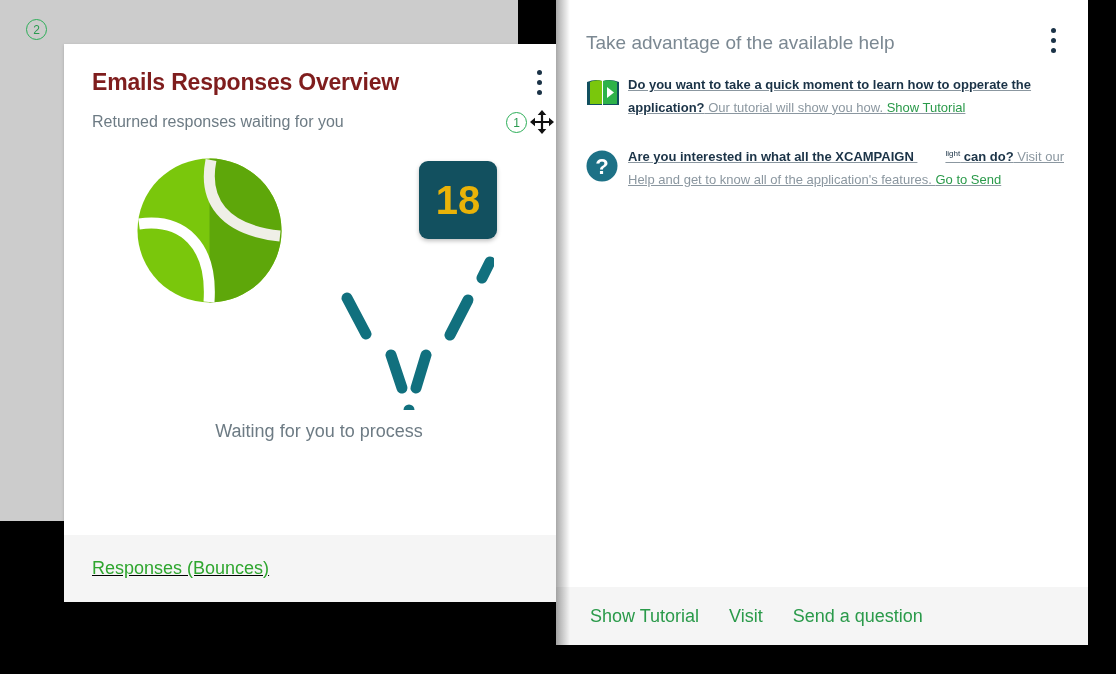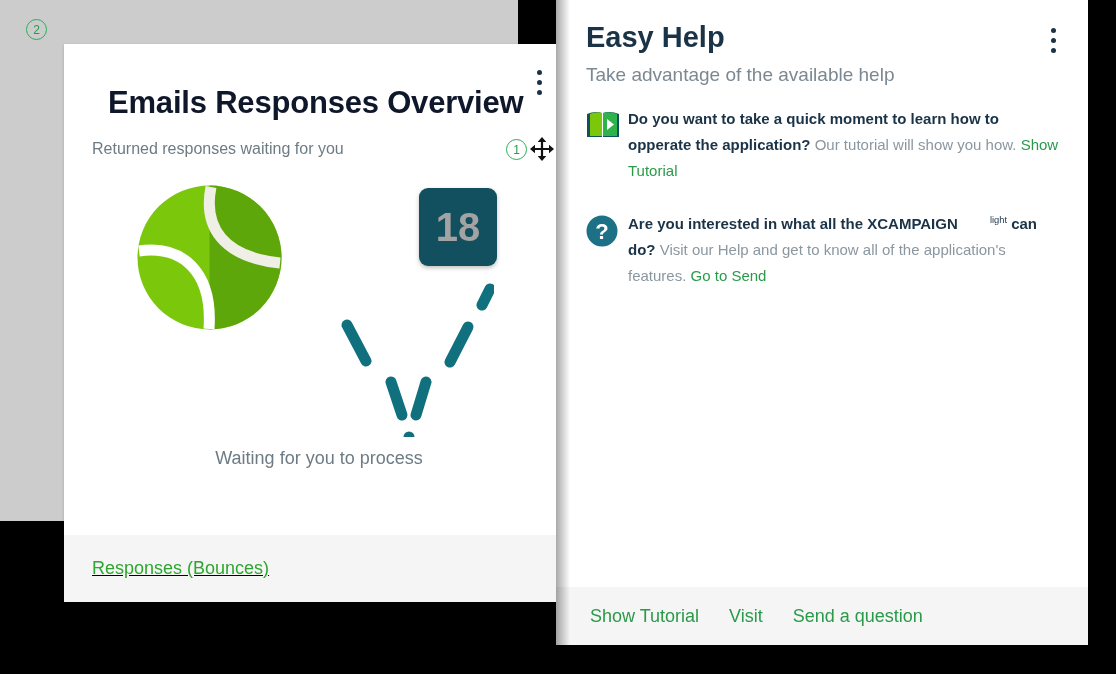--- a/index.html
+++ b/index.html
@@ -15,22 +15,22 @@
     background:#cccccc;
   }
   
   #stat-card{
     position:absolute;left:64px;top:44px;width:510px;height:558px;
     background:#ffffff;
     box-shadow:0 1px 3px rgba(0,0,0,.18);
   }
   #stat-card-header{padding:26px 28px 0 28px;position:relative;}
   #stat-card-title{
-    font-size:31px;font-weight:bold;color:#0f172a;letter-spacing:-.2px;
-    margin:16px;line-height:1.1;
+    font-size:23px;font-weight:bold;color:#7f1d1d;letter-spacing:-.2px;
+    margin:0;line-height:1.1;
   }
   #stat-kebab{
     position:absolute;right:24px;top:24px;width:22px;height:28px;
     display:flex;flex-direction:column;align-items:center;justify-content:center;gap:5px;
     cursor:pointer;
   }
   #stat-kebab i, #help-kebab i{
     display:block;width:5px;height:5px;border-radius:50%;background:#1b3347;
   }
   #stat-subrow{
@@ -43,21 +43,21 @@
     font-family:"Liberation Sans",sans-serif;
   }
   #marker-one{position:absolute;left:414px;top:3px;}
   #move-cursor{position:absolute;left:437px;top:0px;}
   #marker-two{position:absolute;left:26px;top:19px;}
   
   #stat-illustration{position:relative;height:300px;}
   #tennis-ball{position:absolute;left:73px;top:23px;width:145px;height:145px;}
   #count-badge{
     position:absolute;left:355px;top:26px;width:78px;height:78px;border-radius:9px;
-    background:#12505f;color:#a3a3a3;font-size:40px;font-weight:bold;
+    background:#12505f;color:#eab308;font-size:40px;font-weight:bold;
     display:flex;align-items:center;justify-content:center;
     box-shadow:0 2px 4px rgba(0,0,0,.25);
   }
   #bounce-path{position:absolute;left:230px;top:105px;}
   #stat-caption{
     text-align:center;font-size:18px;color:#6d7b84;margin-top:-14px;
   }
   #stat-card-footer{
     position:absolute;left:0;bottom:0;width:100%;height:67px;
     background:#f5f5f5;display:flex;align-items:center;text-decoration:underline;
@@ -79,21 +79,21 @@
   #help-title{font-size:29px;font-weight:bold;color:#1b3347;margin:0;line-height:1.1;}
   #help-subtitle{font-size:19px;color:#7b8892;margin-top:10px;}
   #help-kebab{
     position:absolute;right:24px;top:26px;width:22px;height:28px;
     display:flex;flex-direction:column;align-items:center;justify-content:center;gap:5px;cursor:pointer;
   }
   #help-list{margin-top:20px;padding:0 24px 0 30px;}
   .help-item{display:flex;margin-bottom:27px;}
   .help-icon{width:42px;flex:0 0 42px;padding-top:4px;}
   .help-text{
-    font-size:15px;line-height:1.74;color:#8b97a0;
+    font-size:13px;line-height:1.74;color:#8b97a0;text-decoration:underline;
   }
   .help-text .q{color:#1b3347;font-weight:bold;}
   .help-text .lnk{color:#2a9a4a;cursor:pointer;}
   .help-text sup{font-size:.62em;vertical-align:super;font-weight:normal;color:#1b3347;padding-left:28px;}
   #help-footer{
     position:absolute;left:0;bottom:0;width:100%;height:58px;
     background:#f5f5f5;display:flex;align-items:center;gap:30px;padding-left:34px;
     box-sizing:border-box;
   }
   .footer-link{font-size:18px;color:#2a9a4a;text-decoration:none;cursor:pointer;}
@@ -165,21 +165,20 @@
   <div id="stat-caption">Waiting for you to process</div>
 
   <div id="stat-card-footer">
     <a id="responses-link">Responses (Bounces)</a>
   </div>
 </div>
 
 <div id="help-panel">
 
   <div id="help-header">
-    <h1 id="help-title">Easy Help</h1>
     <div id="help-subtitle">Take advantage of the available help</div>
     <div id="help-kebab">
       <i></i>
       <i></i>
       <i></i>
     </div>
   </div>
 
   <div id="help-list">
 

